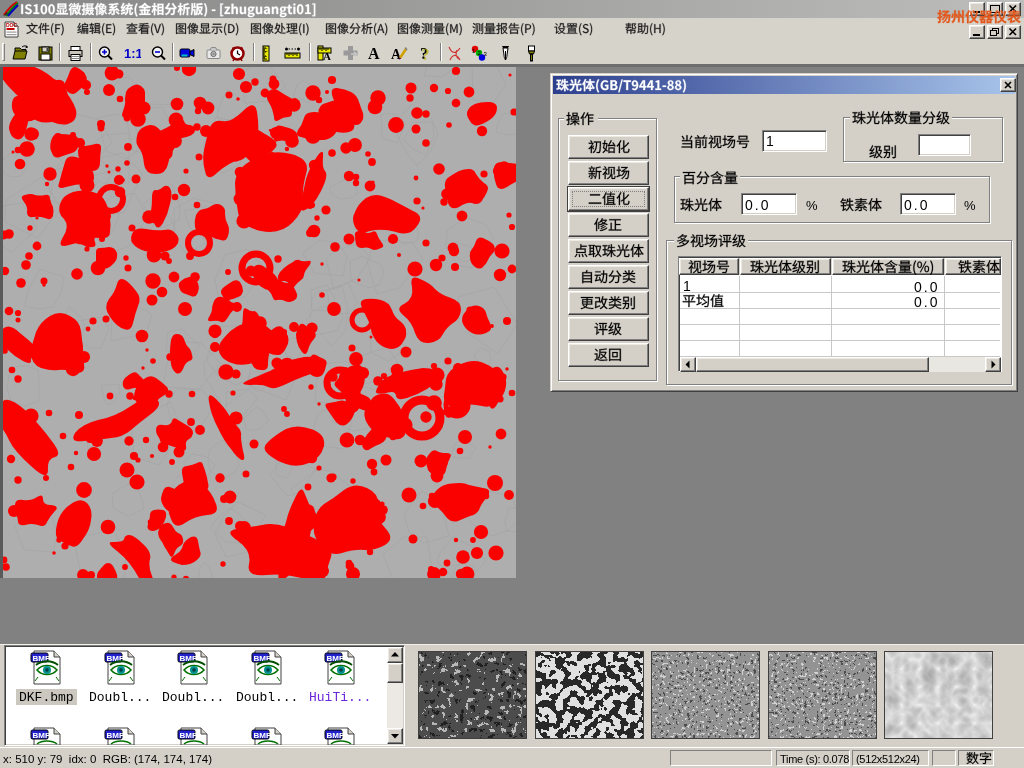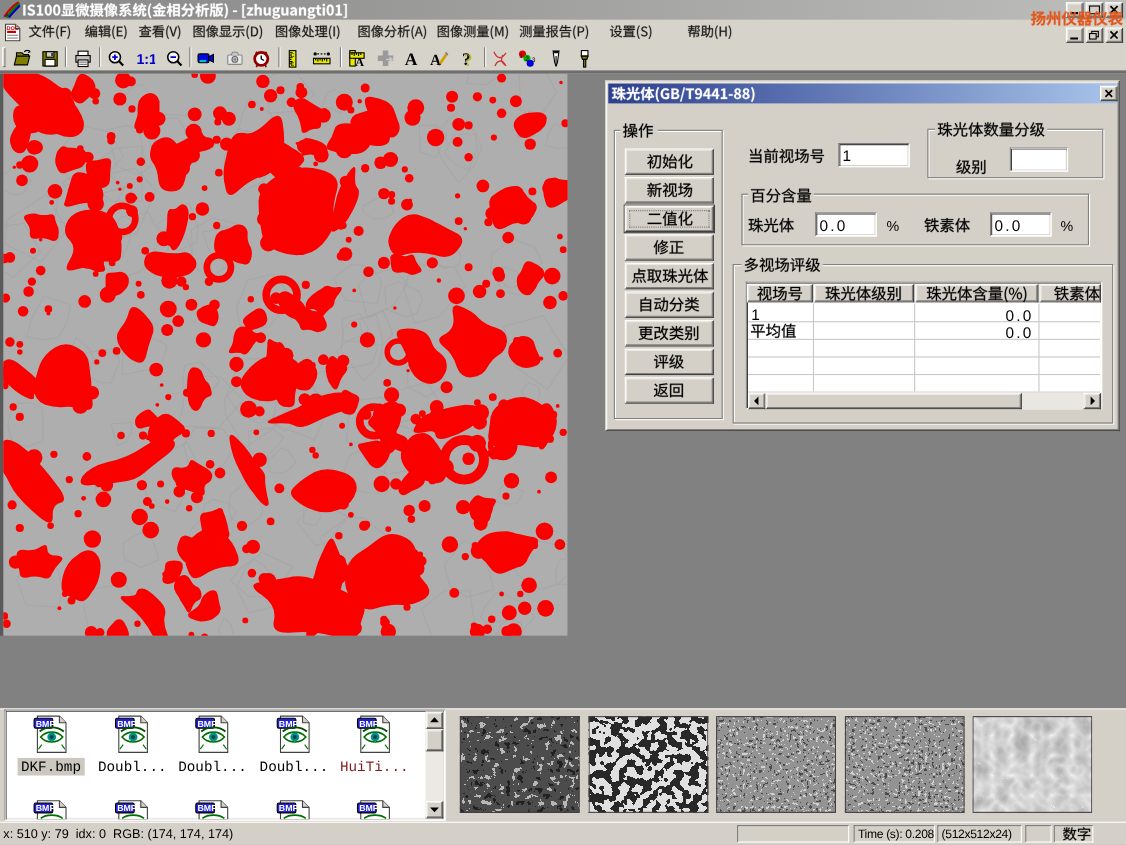--- a/index.html
+++ b/index.html
@@ -972,21 +972,21 @@
     <path d="M4 1 H24 L30 7 V34 H4 Z" fill="#fff" stroke="#404040"></path>
     <path d="M24 1 V7 H30" fill="#d4d0c8" stroke="#404040"></path>
     <rect x="1" y="3" width="17" height="9" rx="1.5" fill="#2222cc" stroke="#000"></rect>
     <text x="2.5" y="10.5" font-size="8" font-weight="bold" fill="#fff" font-family="Liberation Sans">BMP</text>
     <path d="M7 20 C12 14 22 14 27 20 C22 26 12 26 7 20 Z" fill="#fff" stroke="#007000" stroke-width="1.5"></path>
     <circle cx="17" cy="20" r="4" fill="#009090"></circle>
     <circle cx="17" cy="20" r="1.8" fill="#004040"></circle>
     <path d="M6 15 C12 10 22 10 28 15" stroke="#005000" stroke-width="1.8" fill="none"></path>
     <path d="M8 27 L5 31 M26 27 L29 31" stroke="#007000"></path>
   </svg>
-<div class="abs" style="left:309px;top:690px;font-family:'Liberation Mono',monospace;font-size:13px;color:#7f1d1d">HuiTi...</div>
+<div class="abs" style="left:309px;top:690px;font-family:'Liberation Mono',monospace;font-size:13px;color:#6d28d9">HuiTi...</div>
 <div class="abs" style="left:6px;top:727px;width:380px;height:18px;overflow:hidden">
     <svg class="abs" style="left:24px;top:0" width="34" height="18" viewBox="0 0 34 18">
       <path d="M4 1 H24 L30 7 V18 H4 Z" fill="#fff" stroke="#404040"></path>
       <path d="M24 1 V7 H30" fill="#d4d0c8" stroke="#404040"></path>
       <rect x="1" y="3" width="17" height="9" rx="1.5" fill="#2222cc" stroke="#000"></rect>
       <text x="2.5" y="10.5" font-size="8" font-weight="bold" fill="#fff" font-family="Liberation Sans">BMP</text>
       <path d="M7 17 C12 13 22 13 27 17" stroke="#007000" stroke-width="1.5" fill="none"></path>
     </svg>
     <svg class="abs" style="left:98px;top:0" width="34" height="18" viewBox="0 0 34 18">
       <path d="M4 1 H24 L30 7 V18 H4 Z" fill="#fff" stroke="#404040"></path>
@@ -1089,21 +1089,21 @@
         <feFuncB type="linear" slope="-0.55" intercept="0.95"></feFuncB>
       </feComponentTransfer>
     </filter>
     <rect width="109" height="88" fill="#888" filter="url(#th4)"></rect>
     <rect x="0.5" y="0.5" width="108" height="87" fill="none" stroke="#404040"></rect>
   </svg>
 <div class="abs" style="left:0;top:747px;width:1024px;height:21px;background:#d4d0c8;border-top:1px solid #fff"></div>
 <div class="abs" style="left:3px;top:753px;font-size:11.5px;color:#000">x: 510 y: 79&nbsp;&nbsp;idx: 0&nbsp;&nbsp;RGB: (174, 174, 174)</div>
 <div class="abs" style="left:670px;top:750px;width:102px;height:16px;border:1px solid;border-color:#808080 #fff #fff #808080"></div>
 <div class="abs" style="left:776px;top:750px;width:74px;height:16px;border:1px solid;border-color:#808080 #fff #fff #808080"></div>
-<div class="abs" style="left:780px;top:753px;font-size:11px;letter-spacing:-0.3px;color:#000">Time (s): 0.208</div>
+<div class="abs" style="left:780px;top:753px;font-size:11px;letter-spacing:-0.3px;color:#000">Time (s): 0.078</div>
 <div class="abs" style="left:852px;top:750px;width:77px;height:16px;border:1px solid;border-color:#808080 #fff #fff #808080"></div>
 <div class="abs" style="left:856px;top:753px;font-size:11px;letter-spacing:-0.3px;color:#000">(512x512x24)</div>
 <div class="abs" style="left:932px;top:750px;width:24px;height:16px;border:1px solid;border-color:#808080 #fff #fff #808080"></div>
 <div class="abs" style="left:958px;top:750px;width:36px;height:16px;border:1px solid;border-color:#808080 #fff #fff #808080"></div>
 <svg style="position:absolute;left:966px;top:746px;overflow:visible" width="30" height="23">
     <path transform="translate(0,17)" d="M5.75 -10.67C5.52 -10.16 5.10 -9.39 4.78 -8.94L5.42 -8.63C5.75 -9.06 6.20 -9.71 6.57 -10.30ZM1.14 -10.30C1.48 -9.76 1.83 -9.04 1.95 -8.59L2.69 -8.91C2.57 -9.38 2.22 -10.08 1.85 -10.59ZM5.33 -3.38C5.03 -2.70 4.61 -2.13 4.12 -1.63C3.62 -1.88 3.11 -2.13 2.63 -2.34C2.82 -2.65 3.02 -3.00 3.21 -3.38ZM1.43 -1.98C2.06 -1.74 2.78 -1.41 3.43 -1.07C2.6 -0.48 1.59 -0.06 0.53 0.18C0.70 0.36 0.90 0.70 1.00 0.93C2.19 0.61 3.30 0.10 4.23 -0.65C4.66 -0.38 5.05 -0.14 5.35 0.07L5.97 -0.55C5.68 -0.76 5.30 -1.00 4.87 -1.23C5.56 -1.97 6.10 -2.88 6.43 -4.01L5.90 -4.23L5.74 -4.19H3.61L3.9 -4.87L3.02 -5.03C2.93 -4.77 2.80 -4.48 2.67 -4.19H0.90V-3.38H2.27C2.00 -2.86 1.70 -2.37 1.43 -1.98ZM3.34 -10.93V-8.50H0.65V-7.69H3.04C2.41 -6.85 1.41 -6.04 0.50 -5.65C0.70 -5.47 0.92 -5.13 1.04 -4.91C1.83 -5.34 2.69 -6.07 3.34 -6.83V-5.25H4.25V-7.02C4.87 -6.56 5.66 -5.95 5.99 -5.65L6.53 -6.35C6.22 -6.57 5.08 -7.30 4.44 -7.69H6.90V-8.50H4.25V-10.93ZM8.17 -10.81C7.85 -8.52 7.26 -6.34 6.25 -4.97C6.46 -4.84 6.83 -4.53 6.99 -4.38C7.33 -4.86 7.61 -5.43 7.87 -6.07C8.16 -4.79 8.54 -3.61 9.02 -2.58C8.29 -1.35 7.27 -0.40 5.86 0.28C6.04 0.48 6.31 0.87 6.40 1.07C7.73 0.36 8.73 -0.53 9.50 -1.67C10.15 -0.57 10.95 0.31 11.97 0.92C12.12 0.67 12.41 0.33 12.63 0.15C11.54 -0.42 10.68 -1.37 10.02 -2.57C10.71 -3.91 11.15 -5.53 11.44 -7.48H12.32V-8.39H8.61C8.80 -9.12 8.95 -9.89 9.07 -10.67ZM10.51 -7.48C10.30 -5.99 9.99 -4.69 9.52 -3.58C9.03 -4.75 8.67 -6.08 8.42 -7.48Z M18.98 -4.71V-3.9H13.89V-2.96H18.98V-0.18C18.98 0.0 18.91 0.06 18.68 0.07C18.44 0.07 17.60 0.07 16.73 0.05C16.9 0.31 17.08 0.75 17.14 1.02C18.25 1.02 18.94 1.01 19.39 0.87C19.86 0.70 20.00 0.41 20.00 -0.15V-2.96H25.09V-3.9H20.00V-4.38C21.15 -4.99 22.32 -5.87 23.12 -6.70L22.46 -7.21L22.24 -7.16H16.02V-6.23H21.25C20.59 -5.66 19.74 -5.09 18.98 -4.71ZM18.51 -10.71C18.75 -10.37 19.00 -9.94 19.17 -9.56H14.04V-6.87H15.00V-8.63H23.95V-6.87H24.96V-9.56H20.31C20.13 -9.99 19.79 -10.58 19.46 -11.01Z" fill="#000" stroke="#000" stroke-width="0.25"></path>
   </svg>
 <div class="abs raised" style="left:969px;top:2px;width:16px;height:14px"></div>
 <svg class="abs" style="left:969px;top:2px" width="16" height="14">
     <path d="M4 10 H11" stroke="#000" stroke-width="2"></path>

